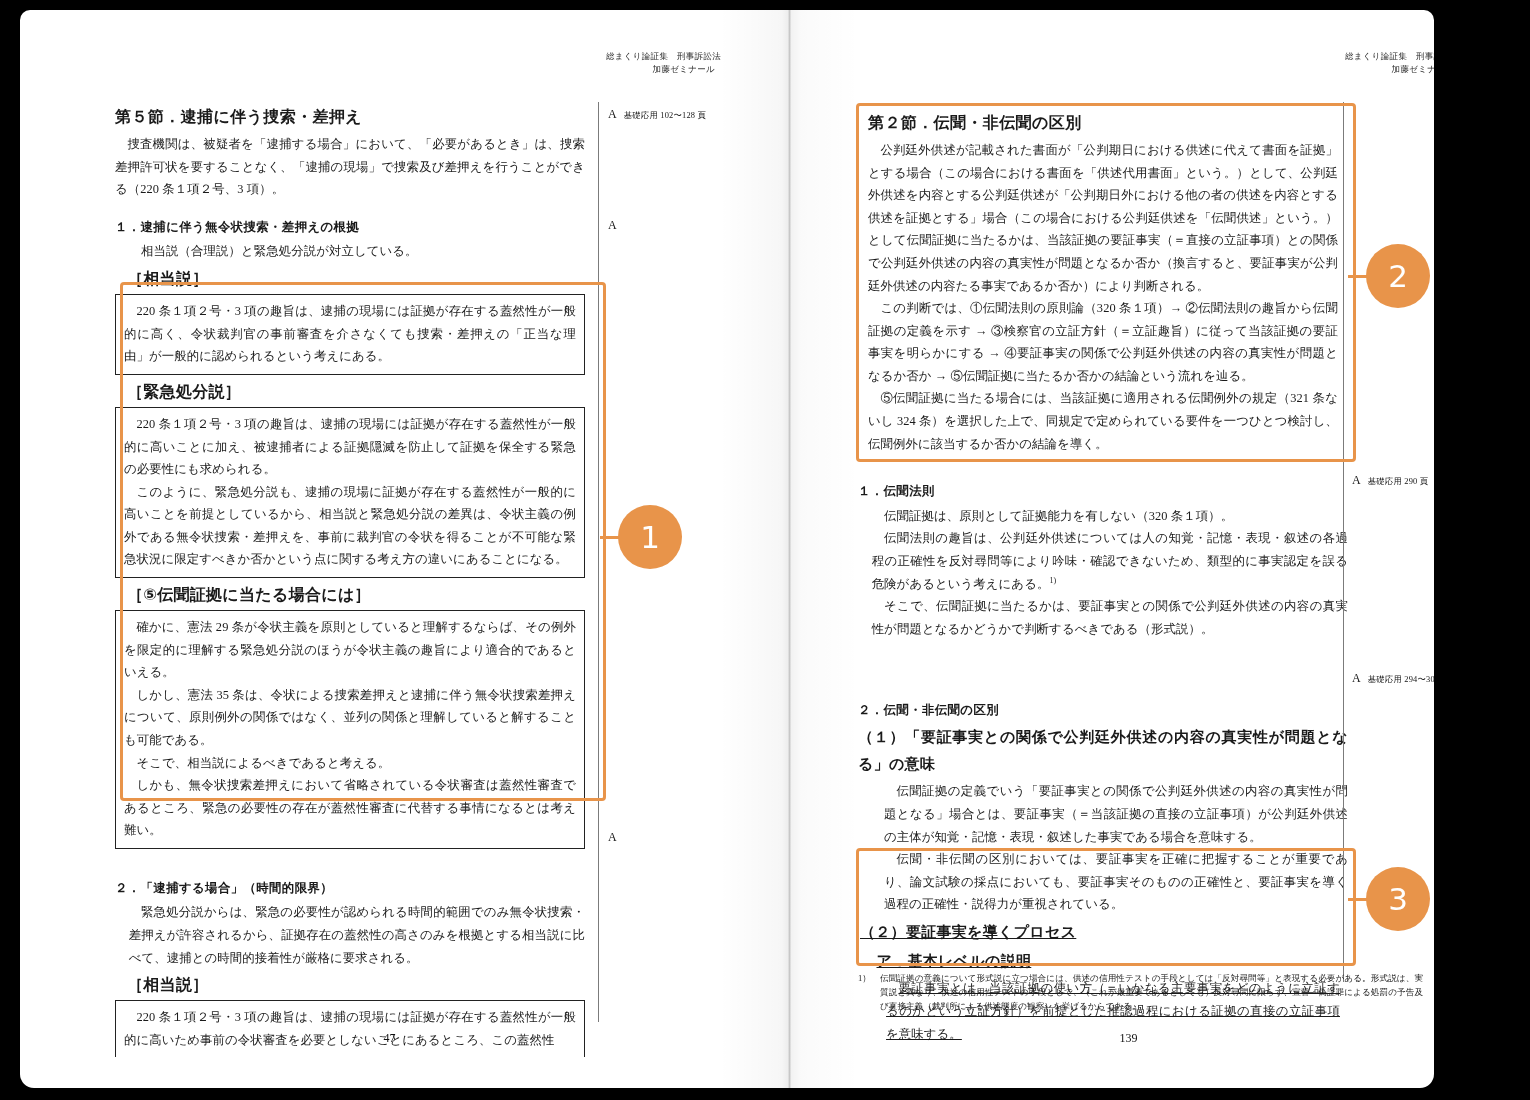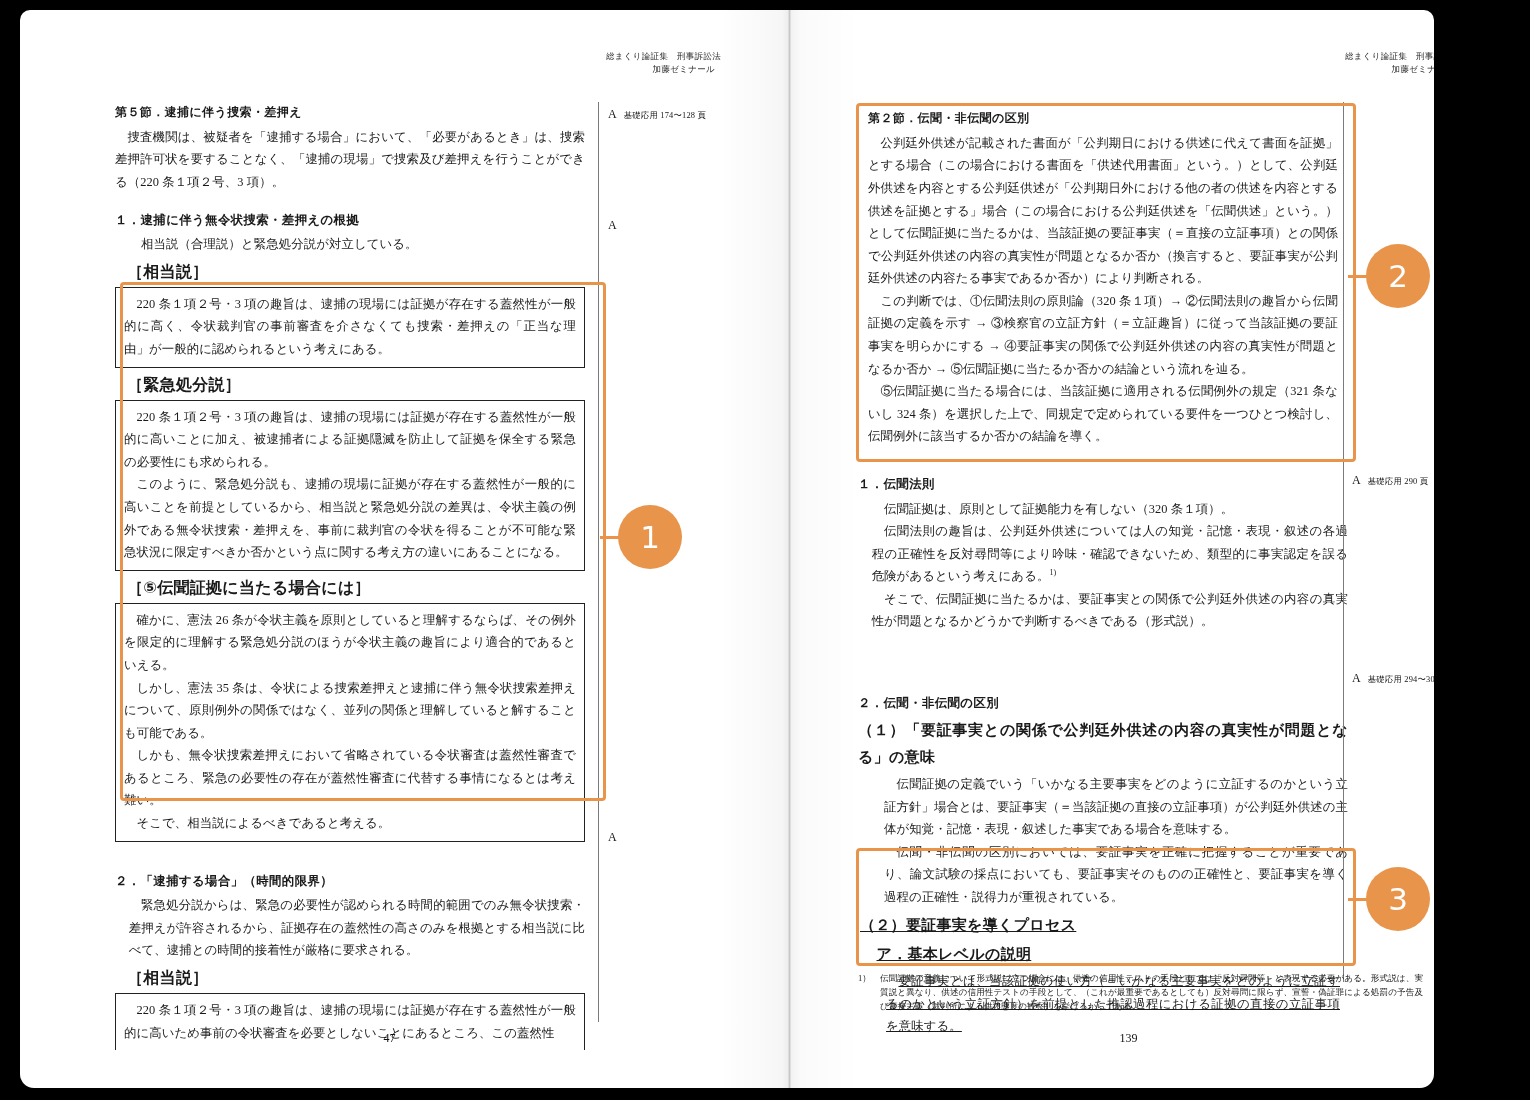--- a/index.html
+++ b/index.html
@@ -100,21 +100,21 @@
     font-size: 12px;
   }
   .margin-note .mt {
     font-size: 8.4px;
     margin-left: 7px;
     letter-spacing: 0.2px;
   }
 
   h1.sec {
     font-family: "DejaVu Sans", "Liberation Sans", sans-serif;
-    font-size: 12px;
+    font-size: 16px;
     font-weight: bold;
     margin: 0 0 2px 0;
     letter-spacing: 0.4px;
   }
   h2.sub {
     font-family: "DejaVu Sans", "Liberation Sans", sans-serif;
     font-size: 12.4px;
     font-weight: bold;
     margin: 0 0 2px 0;
     letter-spacing: 0.4px;
@@ -243,21 +243,21 @@
   <div class="page" id="page-left">
 
     <div class="hdr" id="hdr-left">
       <span>総まくり論証集　刑事訴訟法</span>
       <span class="l2">加藤ゼミナール</span>
     </div>
 
     <div class="rule" id="rule-left"></div>
 
     <div class="margin-note" style="left:588px; top:97px;">
-      <span class="mk">A</span><span class="mt">基礎応用 174〜128 頁</span>
+      <span class="mk">A</span><span class="mt">基礎応用 102〜128 頁</span>
     </div>
     <div class="margin-note" style="left:588px; top:208px;">
       <span class="mk">A</span><span class="mt"></span>
     </div>
     <div class="margin-note" style="left:588px; top:820px;">
       <span class="mk">A</span><span class="mt"></span>
     </div>
 
     <div class="body-col" id="col-left">
 
@@ -275,24 +275,24 @@
       </div>
 
       <div class="tag">［緊急処分説］</div>
       <div class="framebox">
         <p>220 条１項２号・3 項の趣旨は、逮捕の現場には証拠が存在する蓋然性が一般的に高いことに加え、被逮捕者による証拠隠滅を防止して証拠を保全する緊急の必要性にも求められる。</p>
         <p>このように、緊急処分説も、逮捕の現場に証拠が存在する蓋然性が一般的に高いことを前提としているから、相当説と緊急処分説の差異は、令状主義の例外である無令状捜索・差押えを、事前に裁判官の令状を得ることが不可能な緊急状況に限定すべきか否かという点に関する考え方の違いにあることになる。</p>
       </div>
 
       <div class="tag">［⑤伝聞証拠に当たる場合には］</div>
       <div class="framebox">
-        <p>確かに、憲法 26 条が令状主義を原則としていると理解するならば、その例外を限定的に理解する緊急処分説のほうが令状主義の趣旨により適合的であるといえる。</p>
+        <p>確かに、憲法 29 条が令状主義を原則としていると理解するならば、その例外を限定的に理解する緊急処分説のほうが令状主義の趣旨により適合的であるといえる。</p>
         <p>しかし、憲法 35 条は、令状による捜索差押えと逮捕に伴う無令状捜索差押えについて、原則例外の関係ではなく、並列の関係と理解していると解することも可能である。</p>
+        <p>そこで、相当説によるべきであると考える。</p>
         <p>しかも、無令状捜索差押えにおいて省略されている令状審査は蓋然性審査であるところ、緊急の必要性の存在が蓋然性審査に代替する事情になるとは考え難い。</p>
-        <p>そこで、相当説によるべきであると考える。</p>
       </div>
 
       <div class="gap-l"></div>
 
       <h2 class="sub">２．「逮捕する場合」（時間的限界）</h2>
       <p class="i2">緊急処分説からは、緊急の必要性が認められる時間的範囲でのみ無令状捜索・差押えが許容されるから、証拠存在の蓋然性の高さのみを根拠とする相当説に比べて、逮捕との時間的接着性が厳格に要求される。</p>
 
       <div class="tag">［相当説］</div>
       <div class="framebox" style="border-bottom:none;">
         <p>220 条１項２号・3 項の趣旨は、逮捕の現場には証拠が存在する蓋然性が一般的に高いため事前の令状審査を必要としないことにあるところ、この蓋然性</p>
@@ -324,21 +324,21 @@
       <p class="i2">伝聞証拠は、原則として証拠能力を有しない（320 条１項）。</p>
       <p class="i2"><span>伝聞法則の趣旨は、公判廷外供述については人の知覚・記憶・表現・叙述の各過程の正確性を反対尋問等により吟味・確認できないため、類型的に事実認定を誤る危険があるという考えにある。</span><sup style="font-size:8px;">1)</sup></p>
       <p class="i2">そこで、伝聞証拠に当たるかは、要証事実との関係で公判廷外供述の内容の真実性が問題となるかどうかで判断するべきである（形式説）。</p>
 
       <div class="gap-l"></div>
       <div class="gap-l"></div>
       <div class="gap-s"></div>
 
       <h2 class="sub">２．伝聞・非伝聞の区別</h2>
       <h3 class="subsub">（１）「要証事実との関係で公判廷外供述の内容の真実性が問題となる」の意味</h3>
-      <p class="i3">伝聞証拠の定義でいう「いかなる主要事実をどのように立証するのかという立証方針」場合とは、要証事実（＝当該証拠の直接の立証事項）が公判廷外供述の主体が知覚・記憶・表現・叙述した事実である場合を意味する。</p>
+      <p class="i3">伝聞証拠の定義でいう「要証事実との関係で公判廷外供述の内容の真実性が問題となる」場合とは、要証事実（＝当該証拠の直接の立証事項）が公判廷外供述の主体が知覚・記憶・表現・叙述した事実である場合を意味する。</p>
       <p class="i3">伝聞・非伝聞の区別においては、要証事実を正確に把握することが重要であり、論文試験の採点においても、要証事実そのものの正確性と、要証事実を導く過程の正確性・説得力が重視されている。</p>
 
       <div style="padding:3px 8px 4px 2px;text-decoration:underline;">
         <h3 class="subsub">（２）要証事実を導くプロセス</h3>
         <h3 class="subsub" style="margin-left:1.1em;">ア．基本レベルの説明</h3>
         <p class="i3">要証事実とは、当該証拠の使い方（＝いかなる主要事実をどのように立証するのかという立証方針）を前提とした推認過程における証拠の直接の立証事項を意味する。</p>
       </div>
     </div>
 
     <div class="folio">139</div>

